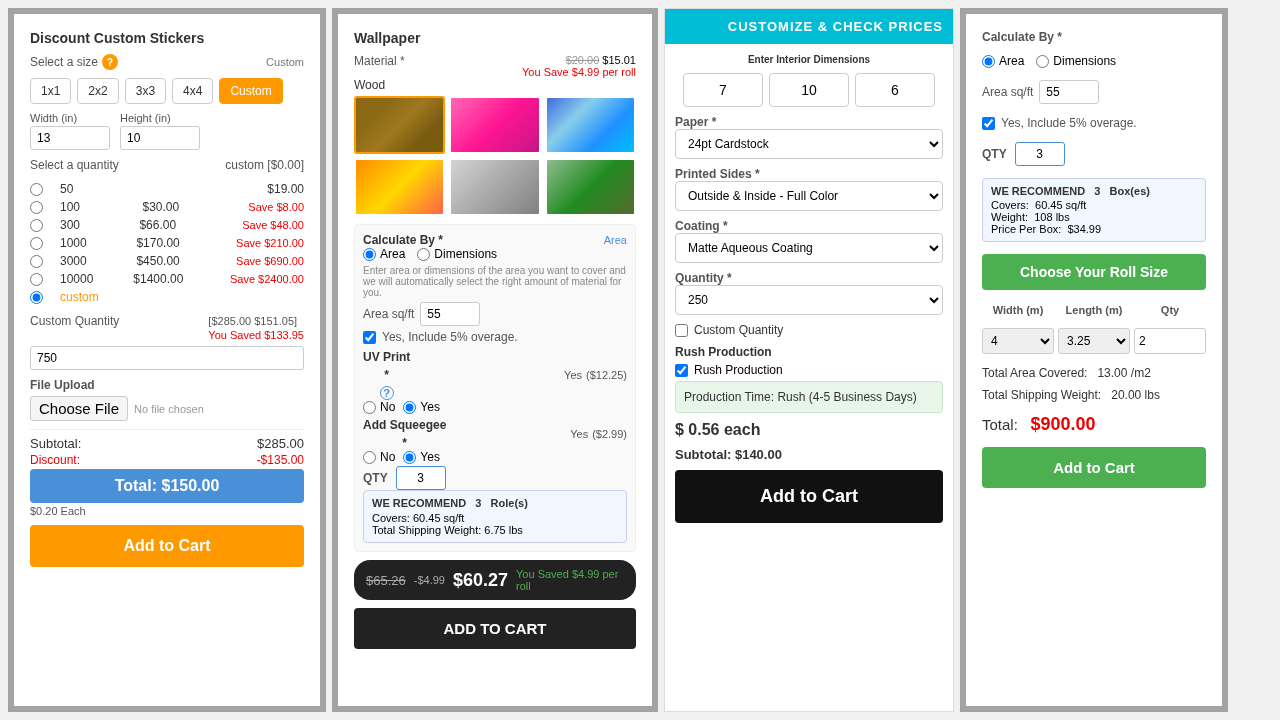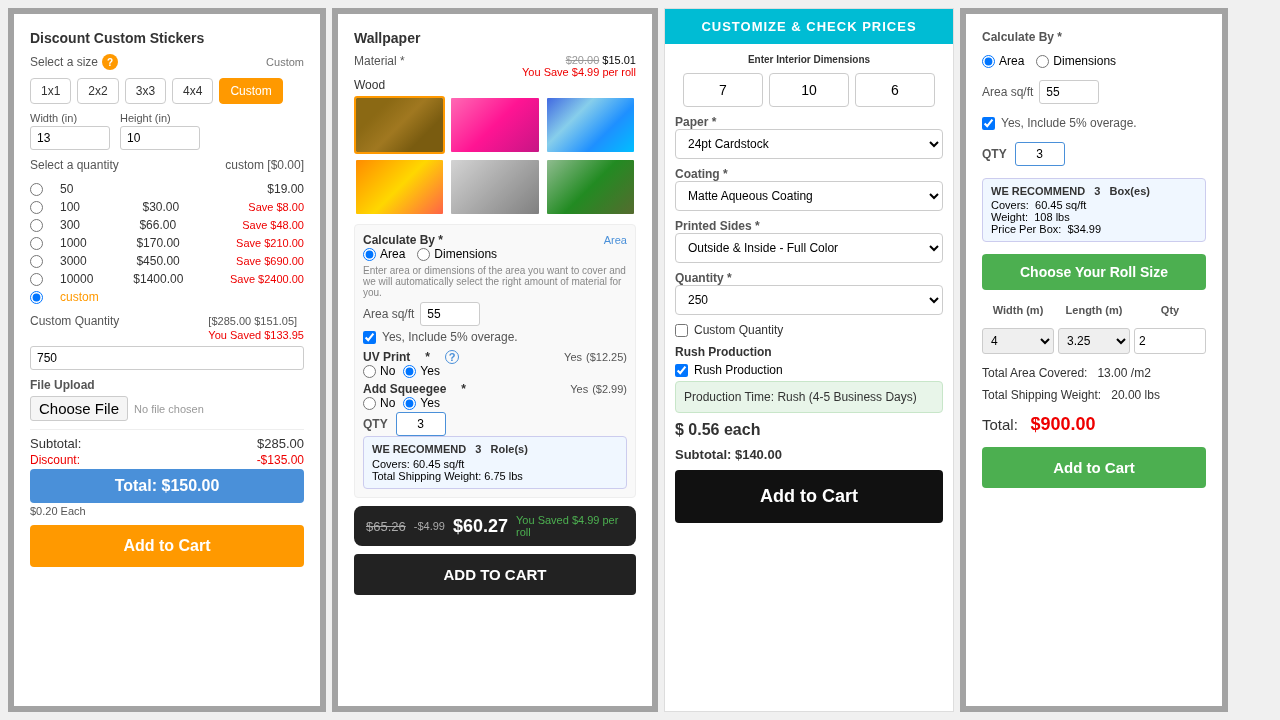--- a/index.html
+++ b/index.html
@@ -68,39 +68,39 @@
     .calc-label { font-size: 12px; font-weight: bold; color: #333; }
     .calc-area-tag { font-size: 11px; color: #4a90d9; }
     .radio-row { display: flex; gap: 12px; }
     .radio-row label { display: flex; align-items: center; gap: 4px; font-size: 12px; cursor: pointer; }
     .hint-text { font-size: 10px; color: #888; margin: 4px 0; }
     .area-input-row { display: flex; gap: 6px; align-items: center; margin-bottom: 4px; }
     .area-input-row label { font-size: 12px; color: #555; }
     .area-input-row input { border: 1px solid #ccc; padding: 4px 6px; width: 60px; font-size: 12px; border-radius: 3px; }
     .checkbox-row { display: flex; align-items: center; gap: 6px; font-size: 12px; color: #555; }
     .print-row { display: flex; justify-content: space-between; align-items: center; }
-    .print-label { font-size: 12px; font-weight: bold; color: #333; display: flex; align-items: center; gap: 15px; }
+    .print-label { font-size: 12px; font-weight: bold; color: #333; display: flex; align-items: center; gap: 4px; flex-direction: column; }
     .print-label .help2 { color: #4a90d9; font-size: 11px; cursor: pointer; border: 1px solid #4a90d9; border-radius: 50%; width: 14px; height: 14px; display: inline-flex; align-items: center; justify-content: center; }
     .print-status { font-size: 11px; color: #555; display: flex; gap: 4px; }
     .radio-inline { display: flex; gap: 8px; }
     .radio-inline label { display: flex; align-items: center; gap: 4px; font-size: 12px; cursor: pointer; }
     .qty-input-row { display: flex; align-items: center; gap: 8px; margin-top: 2px; }
     .qty-input-row label { font-size: 12px; color: #555; font-weight: bold; }
     .qty-input-row input { border: 1px solid #4a90d9; padding: 4px 6px; width: 50px; text-align: center; font-size: 12px; border-radius: 3px; }
     .recommend-box { background: #f0f7ff; border: 1px solid #cce; padding: 6px 8px; border-radius: 4px; font-size: 11px; }
     .recommend-box .rec-title { font-weight: bold; color: #333; margin-bottom: 3px; }
-    .price-bar2 { background: #222; color: #fff; padding: 8px 12px; display: flex; align-items: center; justify-content: flex-start; gap: 8px; border-radius: 8px; }
+    .price-bar2 { background: #222; color: #fff; padding: 8px 12px; display: flex; align-items: center; justify-content: flex-start; gap: 8px; border-radius: 16px; }
     .price-bar2 .orig-price { text-decoration: line-through; color: #aaa; font-size: 13px; }
     .price-bar2 .sale-price { color: #fff; font-size: 18px; font-weight: bold; }
     .price-bar2 .saved-tag { color: #4caf50; font-size: 11px; }
     .add-to-cart-black { background: #222; color: #fff; border: none; padding: 12px; font-size: 15px; font-weight: bold; cursor: pointer; text-align: center; width: 100%; border-radius: 4px; }
 
     
     .panel3 { width: 290px; flex-shrink: 0; background: #fff; border: 1px solid #ddd; }
-    .panel3-header { background: #00bcd4; color: #fff; text-align: center; padding: 10px; font-size: 13px; font-weight: bold; letter-spacing: 1px; }
+    .panel3-header { background: #00bcd4; color: #fff; text-align: right; padding: 10px; font-size: 13px; font-weight: bold; letter-spacing: 1px; }
     .panel3-body { padding: 10px; display: flex; flex-direction: column; gap: 8px; }
     .panel3 h3 { font-size: 10px; font-weight: bold; color: #333; text-align: center; }
     .dim-inputs { display: flex; gap: 6px; justify-content: center; }
     .dim-input { border: 1px solid #ccc; padding: 8px; width: 80px; text-align: center; font-size: 14px; border-radius: 4px; }
     .field-label { font-size: 12px; color: #555; font-weight: bold; }
     .select-field { width: 100%; border: 1px solid #ccc; padding: 6px 8px; font-size: 12px; border-radius: 4px; background: #fff; cursor: pointer; }
     .custom-qty-row { display: flex; align-items: center; gap: 6px; font-size: 12px; color: #333; }
     .rush-prod-section { display: flex; flex-direction: column; gap: 4px; }
     .rush-label { font-size: 12px; font-weight: bold; color: #333; }
     .rush-row { display: flex; align-items: center; gap: 6px; font-size: 12px; }
@@ -404,30 +404,30 @@
     </div>
 
     <div>
       <div class="field-label"><span>Paper</span> *</div>
       <select class="select-field">
         <option>24pt Cardstock</option>
       </select>
     </div>
 
     <div>
+      <div class="field-label"><span>Printed Sides</span> *</div>
+      <select class="select-field">
+        <option>Outside &amp; Inside - Full Color</option>
+      </select>
+    </div>
+
+    <div>
       <div class="field-label"><span>Coating</span> *</div>
       <select class="select-field">
         <option>Matte Aqueous Coating</option>
-      </select>
-    </div>
-
-    <div>
-      <div class="field-label"><span>Printed Sides</span> *</div>
-      <select class="select-field">
-        <option>Outside &amp; Inside - Full Color</option>
       </select>
     </div>
 
     <div>
       <div class="field-label"><span>Quantity</span> *</div>
       <select class="select-field">
         <option>250</option>
       </select>
     </div>
 

